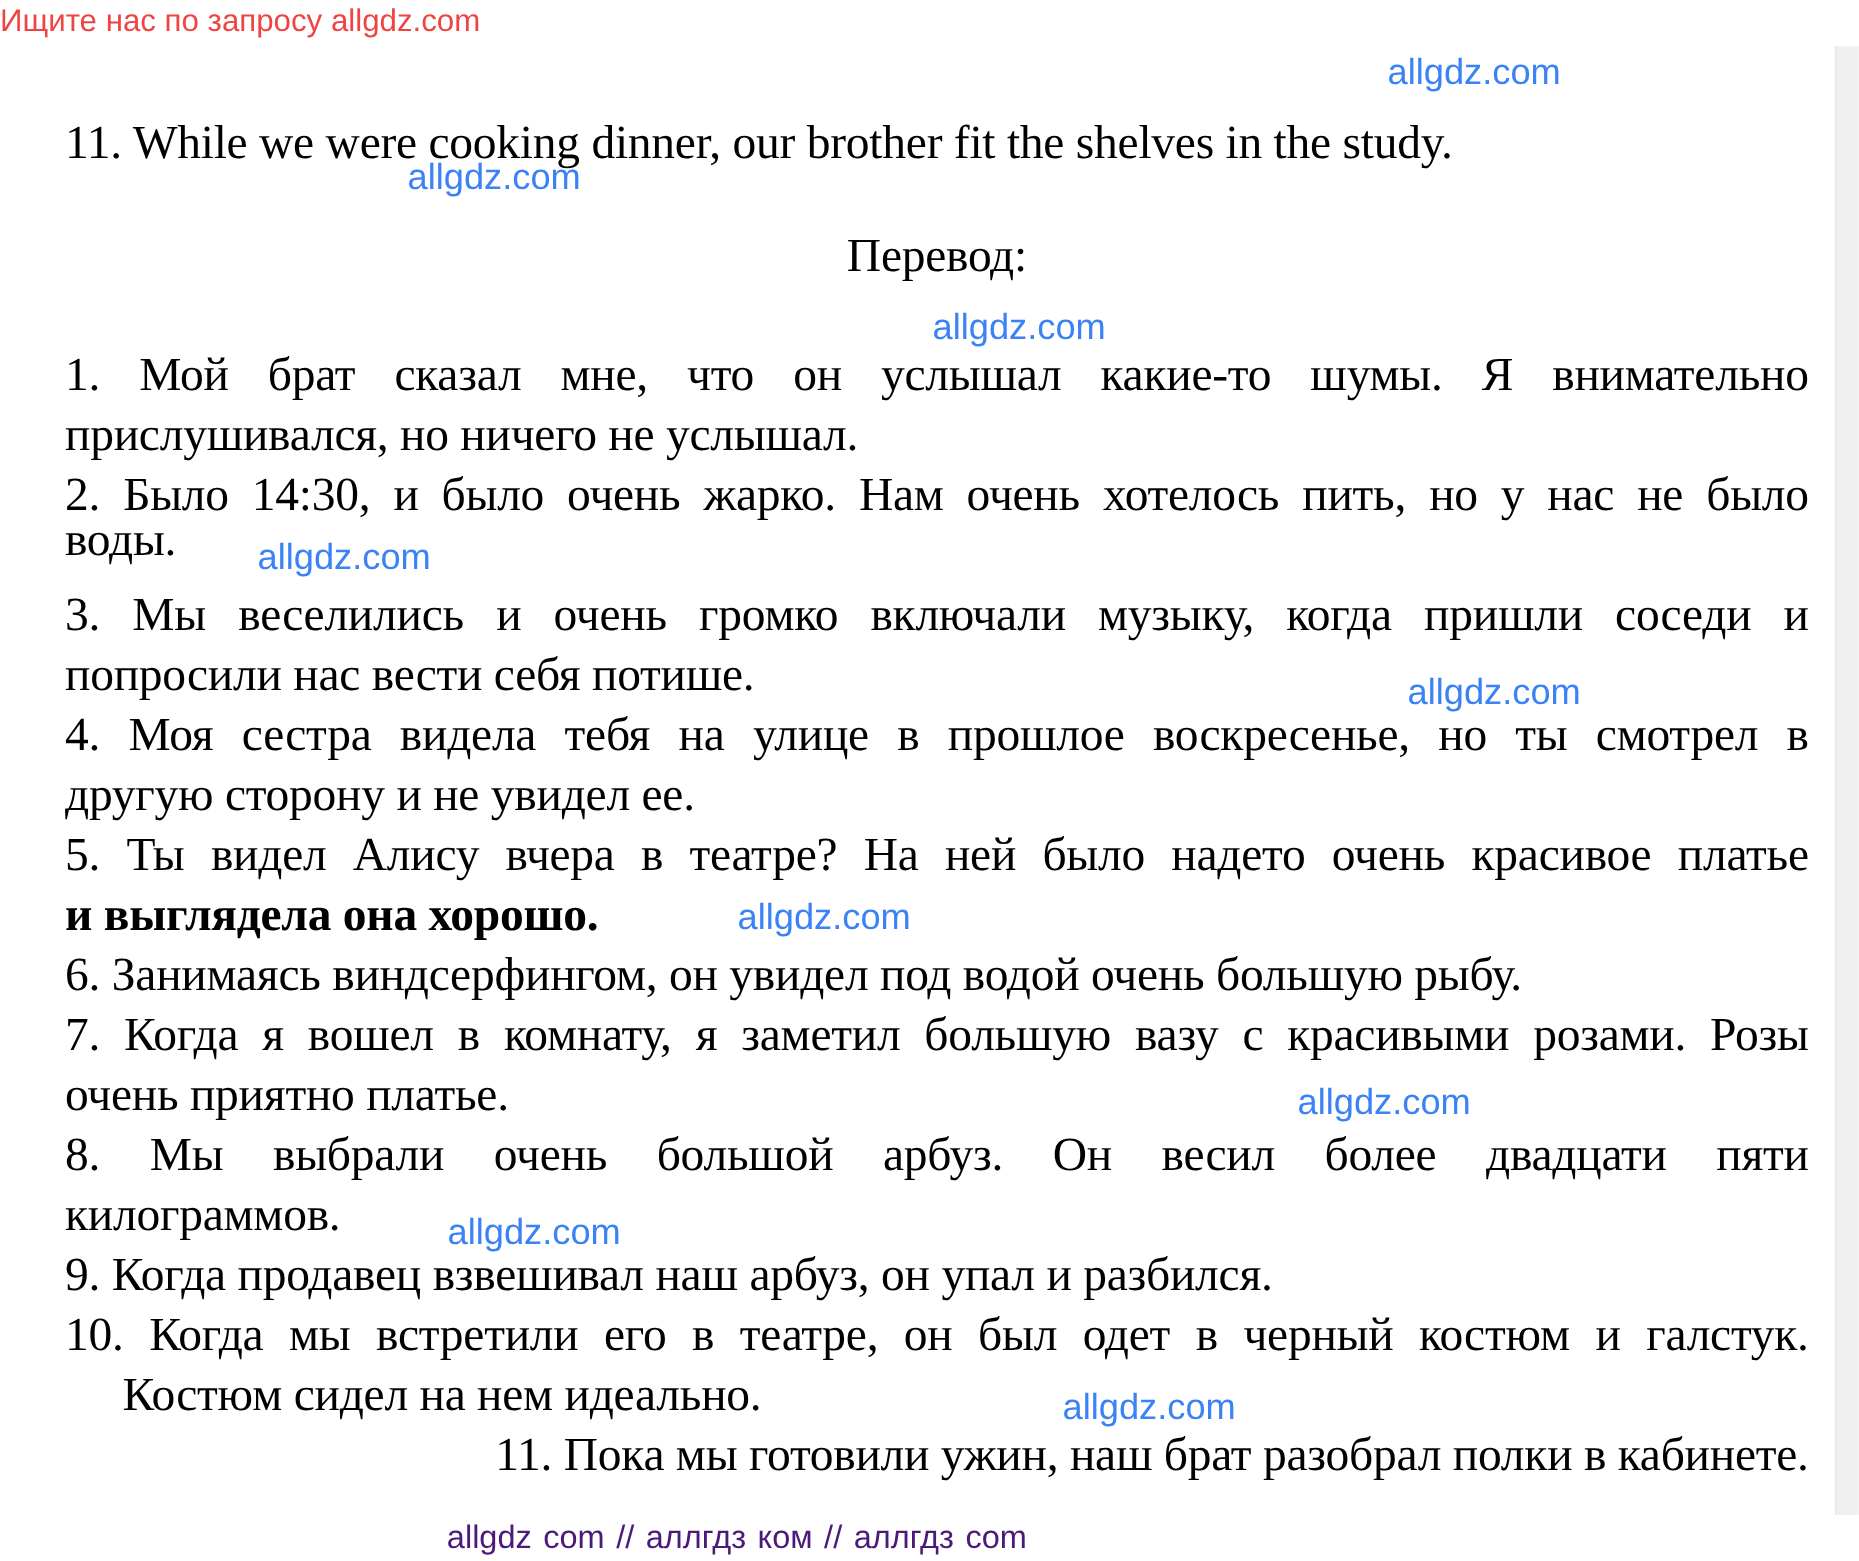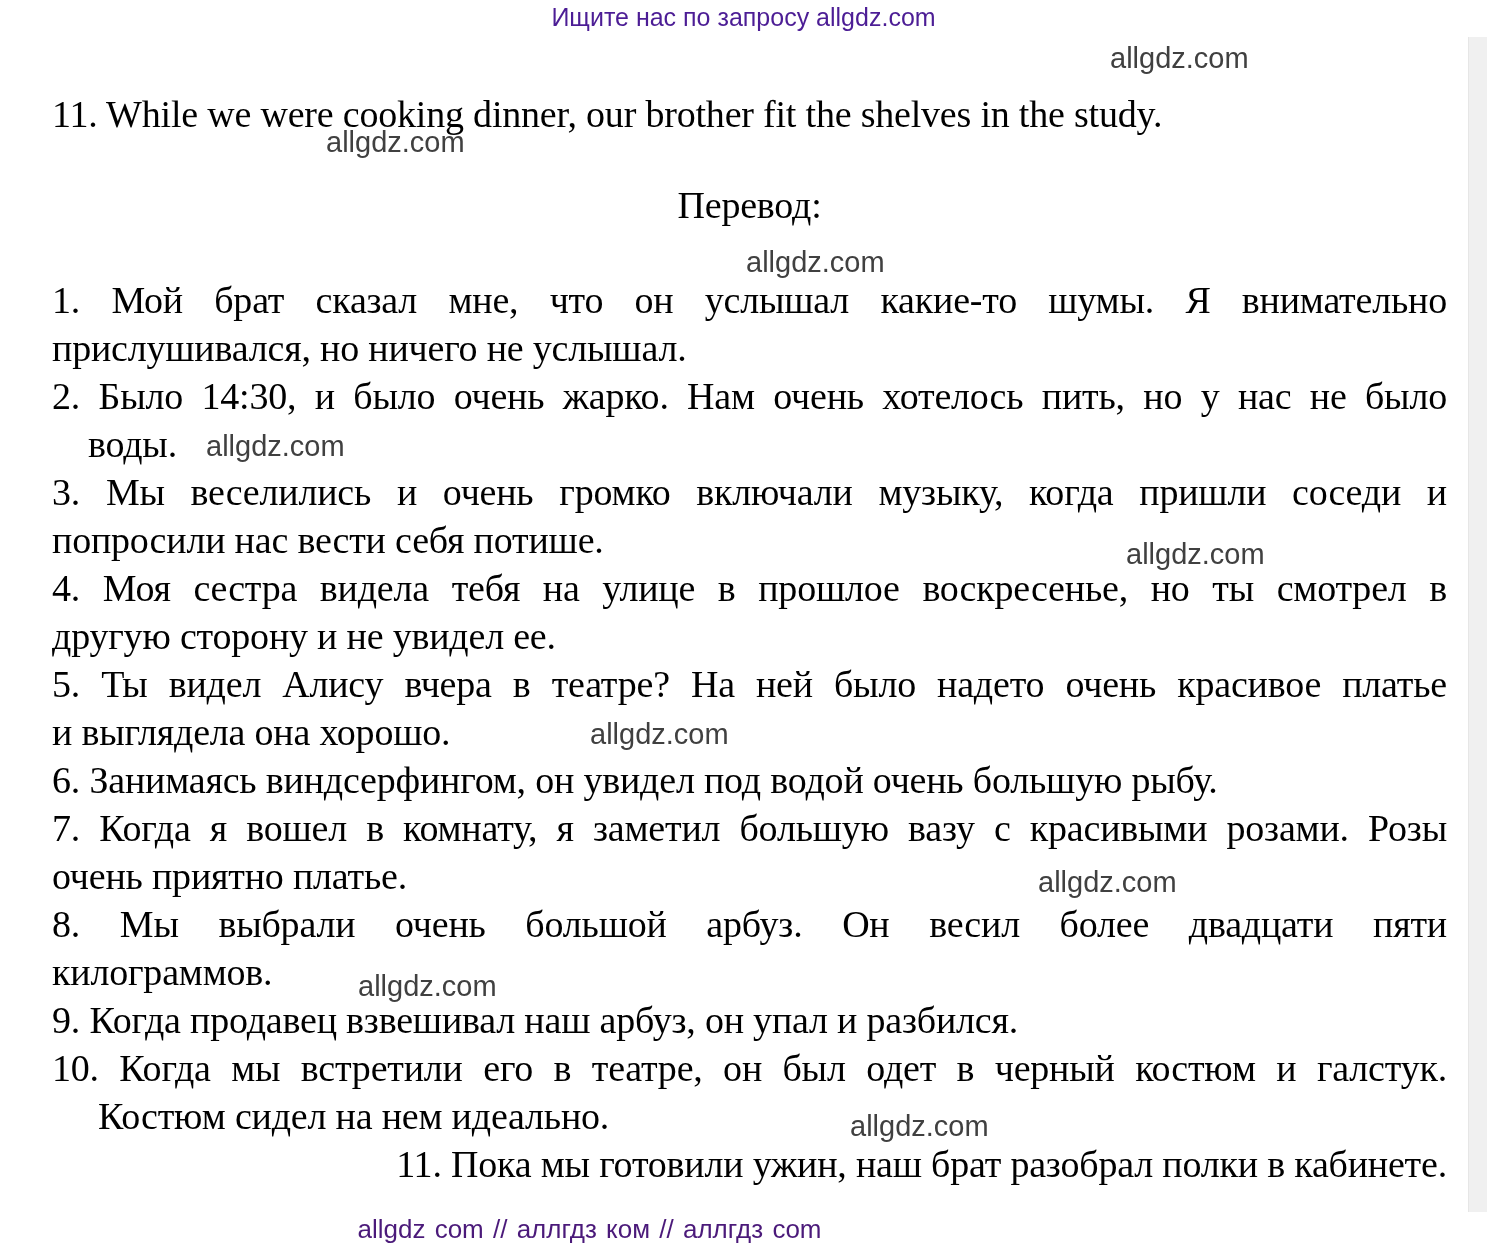--- a/index.html
+++ b/index.html
@@ -12,25 +12,25 @@
       height: 1249px;
       position: relative;
       overflow: hidden;
     }
     .top-banner {
       position: absolute;
       top: 0;
       left: 0;
       width: 1487px;
       height: 34px;
-      text-align: center;
+      text-align: left;
       font-family: "Liberation Sans", "DejaVu Sans", sans-serif;
       font-size: 25px;
       line-height: 34px;
-      color: #4c1d95;
+      color: #ef4444;
     }
     .scroll-strip {
       position: absolute;
       left: 1468px;
       top: 37px;
       width: 19px;
       height: 1175px;
       background: #f0f0f0;
       border-left: 1px solid #e6e6e6;
     }
@@ -50,21 +50,21 @@
       text-align-last: justify;
       white-space: normal;
       height: 48px;
       overflow: hidden;
     }
     .watermark {
       position: absolute;
       font-family: "Liberation Sans", "DejaVu Sans", sans-serif;
       font-size: 29px;
       line-height: 34px;
-      color: #404040;
+      color: #3b82f6;
       white-space: nowrap;
     }
     .footer {
       position: absolute;
       left: 0;
       top: 1212px;
       width: 1179px;
       height: 34px;
       text-align: center;
       font-family: "Liberation Sans", "DejaVu Sans", sans-serif;
@@ -81,27 +81,27 @@
 
 <div class="scroll-strip"></div>
 
 <div>
   <div class="doc-line" style="top:90px;">11. While we were cooking dinner, our brother fit the shelves in the study.</div>
   <div class="doc-line" style="top:181px;text-align:center;">Перевод:</div>
 
   <div class="doc-line justify" style="top:276px;">1. Мой брат сказал мне, что он услышал какие-то шумы. Я внимательно</div>
   <div class="doc-line" style="top:324px;">прислушивался, но ничего не услышал.</div>
   <div class="doc-line justify" style="top:372px;">2. Было 14:30, и было очень жарко. Нам очень хотелось пить, но у нас не было</div>
-  <div class="doc-line" style="top:420px;margin-left:36px;">воды.</div>
+  <div class="doc-line" style="top:408px;">воды.</div>
   <div class="doc-line justify" style="top:468px;">3. Мы веселились и очень громко включали музыку, когда пришли соседи и</div>
   <div class="doc-line" style="top:516px;">попросили нас вести себя потише.</div>
   <div class="doc-line justify" style="top:564px;">4. Моя сестра видела тебя на улице в прошлое воскресенье, но ты смотрел в</div>
   <div class="doc-line" style="top:612px;">другую сторону и не увидел ее.</div>
   <div class="doc-line justify" style="top:660px;">5. Ты видел Алису вчера в театре? На ней было надето очень красивое платье</div>
-  <div class="doc-line" style="top:708px;">и выглядела она хорошо.</div>
+  <div class="doc-line" style="top:708px;font-weight:bold;">и выглядела она хорошо.</div>
   <div class="doc-line" style="top:756px;">6. Занимаясь виндсерфингом, он увидел под водой очень большую рыбу.</div>
   <div class="doc-line justify" style="top:804px;">7. Когда я вошел в комнату, я заметил большую вазу с красивыми розами. Розы</div>
   <div class="doc-line" style="top:852px;">очень приятно платье.</div>
   <div class="doc-line justify" style="top:900px;">8. Мы выбрали очень большой арбуз. Он весил более двадцати пяти</div>
   <div class="doc-line" style="top:948px;">килограммов.</div>
   <div class="doc-line" style="top:996px;">9. Когда продавец взвешивал наш арбуз, он упал и разбился.</div>
   <div class="doc-line justify" style="top:1044px;">10. Когда мы встретили его в театре, он был одет в черный костюм и галстук.</div>
   <div class="doc-line" style="top:1092px;margin-left:46px;">Костюм сидел на нем идеально.</div>
   <div class="doc-line" style="top:1140px;text-align:right;">11. Пока мы готовили ужин, наш брат разобрал полки в кабинете.</div>
 </div>

